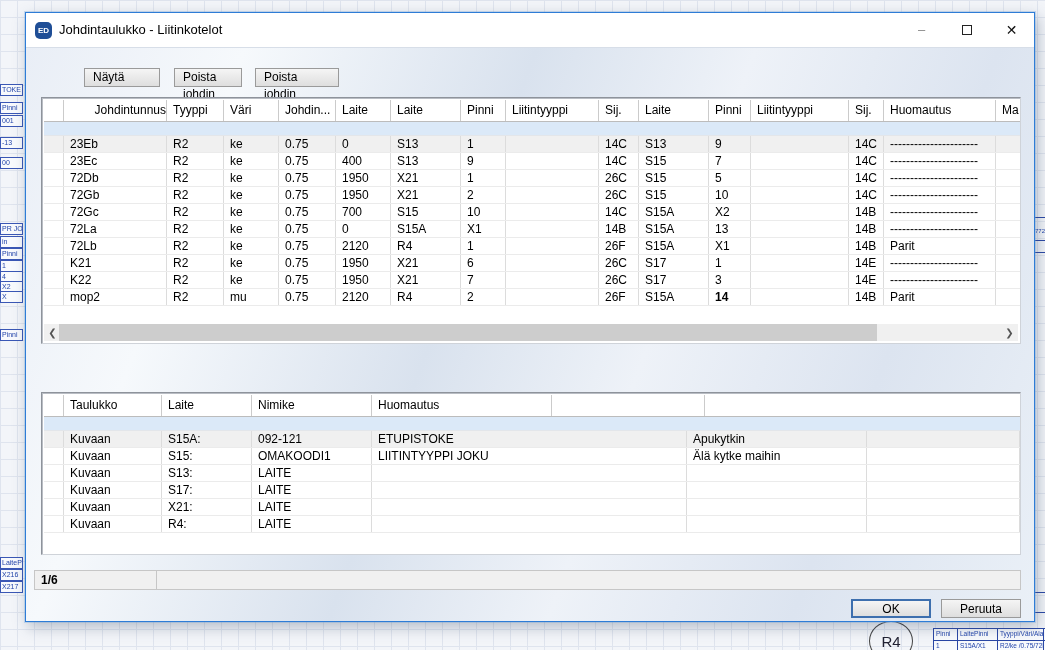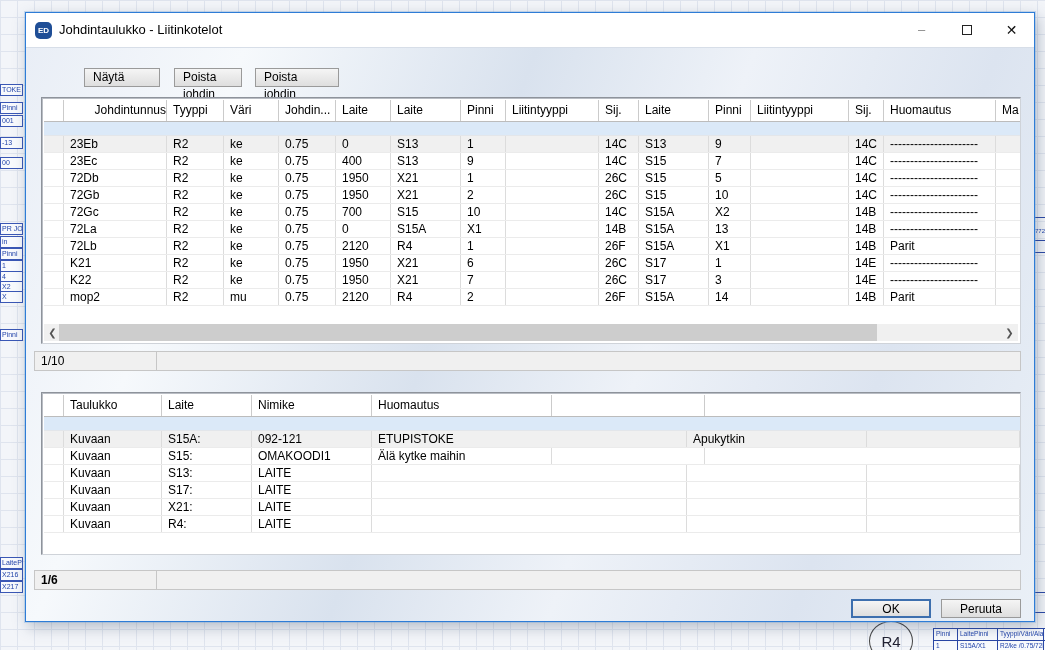--- a/index.html
+++ b/index.html
@@ -374,38 +374,34 @@
             <div class="gcell" style="width: 103px;">mop2</div>
             <div class="gcell" style="width: 57px;">R2</div>
             <div class="gcell" style="width: 55px;">mu</div>
             <div class="gcell" style="width: 57px;">0.75</div>
             <div class="gcell" style="width: 55px;">2120</div>
             <div class="gcell" style="width: 70px;">R4</div>
             <div class="gcell" style="width: 45px;">2</div>
             <div class="gcell" style="width: 93px;"></div>
             <div class="gcell" style="width: 40px;">26F</div>
             <div class="gcell" style="width: 70px;">S15A</div>
-            <div class="gcell" style="width: 42px;">14</div>
+            <div class="gcell" style="width: 42px; font-weight: bold;">14</div>
             <div class="gcell" style="width: 98px;"></div>
             <div class="gcell" style="width: 35px;">14B</div>
             <div class="gcell" style="width: 112px;">Parit</div>
             <div class="gcell" style="width: 60px;"></div>
           </div>
         </div>
       <div class="hscroll">
         <span class="hs-arrow hs-left">❮</span>
         <span class="hs-thumb"></span>
         <span class="hs-arrow hs-right">❯</span>
       </div>
     </div>
 
-    <div class="statusbar sb1">
-      <div class="sb-cell sb-page">1/10</div>
-      <div class="sb-cell sb-rest"></div>
-    </div>
 
     <div class="panel panel2">
       <div class="grid" id="devGrid">
           <div class="grid-header" style="width: 976px;">
             <div class="hcell" style="width: 20px;"></div>
             <div class="hcell" style="width: 98px;">Taulukko</div>
             <div class="hcell" style="width: 90px;">Laite</div>
             <div class="hcell" style="width: 120px;">Nimike</div>
             <div class="hcell" style="width: 180px;">Huomautus</div>
             <div class="hcell" style="width: 153px;"></div>
@@ -418,20 +414,21 @@
             <div class="gcell" style="width: 120px;">092-121</div>
             <div class="gcell" style="width: 315px;">ETUPISTOKE</div>
             <div class="gcell" style="width: 180px;">Apukytkin</div>
             <div class="gcell" style="width: 153px;"></div>
           </div>
           <div class="grid-row" style="width: 976px;">
             <div class="gcell" style="width: 20px;"></div>
             <div class="gcell" style="width: 98px;">Kuvaan</div>
             <div class="gcell" style="width: 90px;">S15:</div>
             <div class="gcell" style="width: 120px;">OMAKOODI1</div>
+            <div class="gcell" style="width: 315px;">LIITINTYYPPI JOKU</div>
             <div class="gcell" style="width: 180px;">Älä kytke maihin</div>
             <div class="gcell" style="width: 153px;"></div>
           </div>
           <div class="grid-row" style="width: 976px;">
             <div class="gcell" style="width: 20px;"></div>
             <div class="gcell" style="width: 98px;">Kuvaan</div>
             <div class="gcell" style="width: 90px;">S13:</div>
             <div class="gcell" style="width: 120px;">LAITE</div>
             <div class="gcell" style="width: 315px;"></div>
             <div class="gcell" style="width: 180px;"></div>

